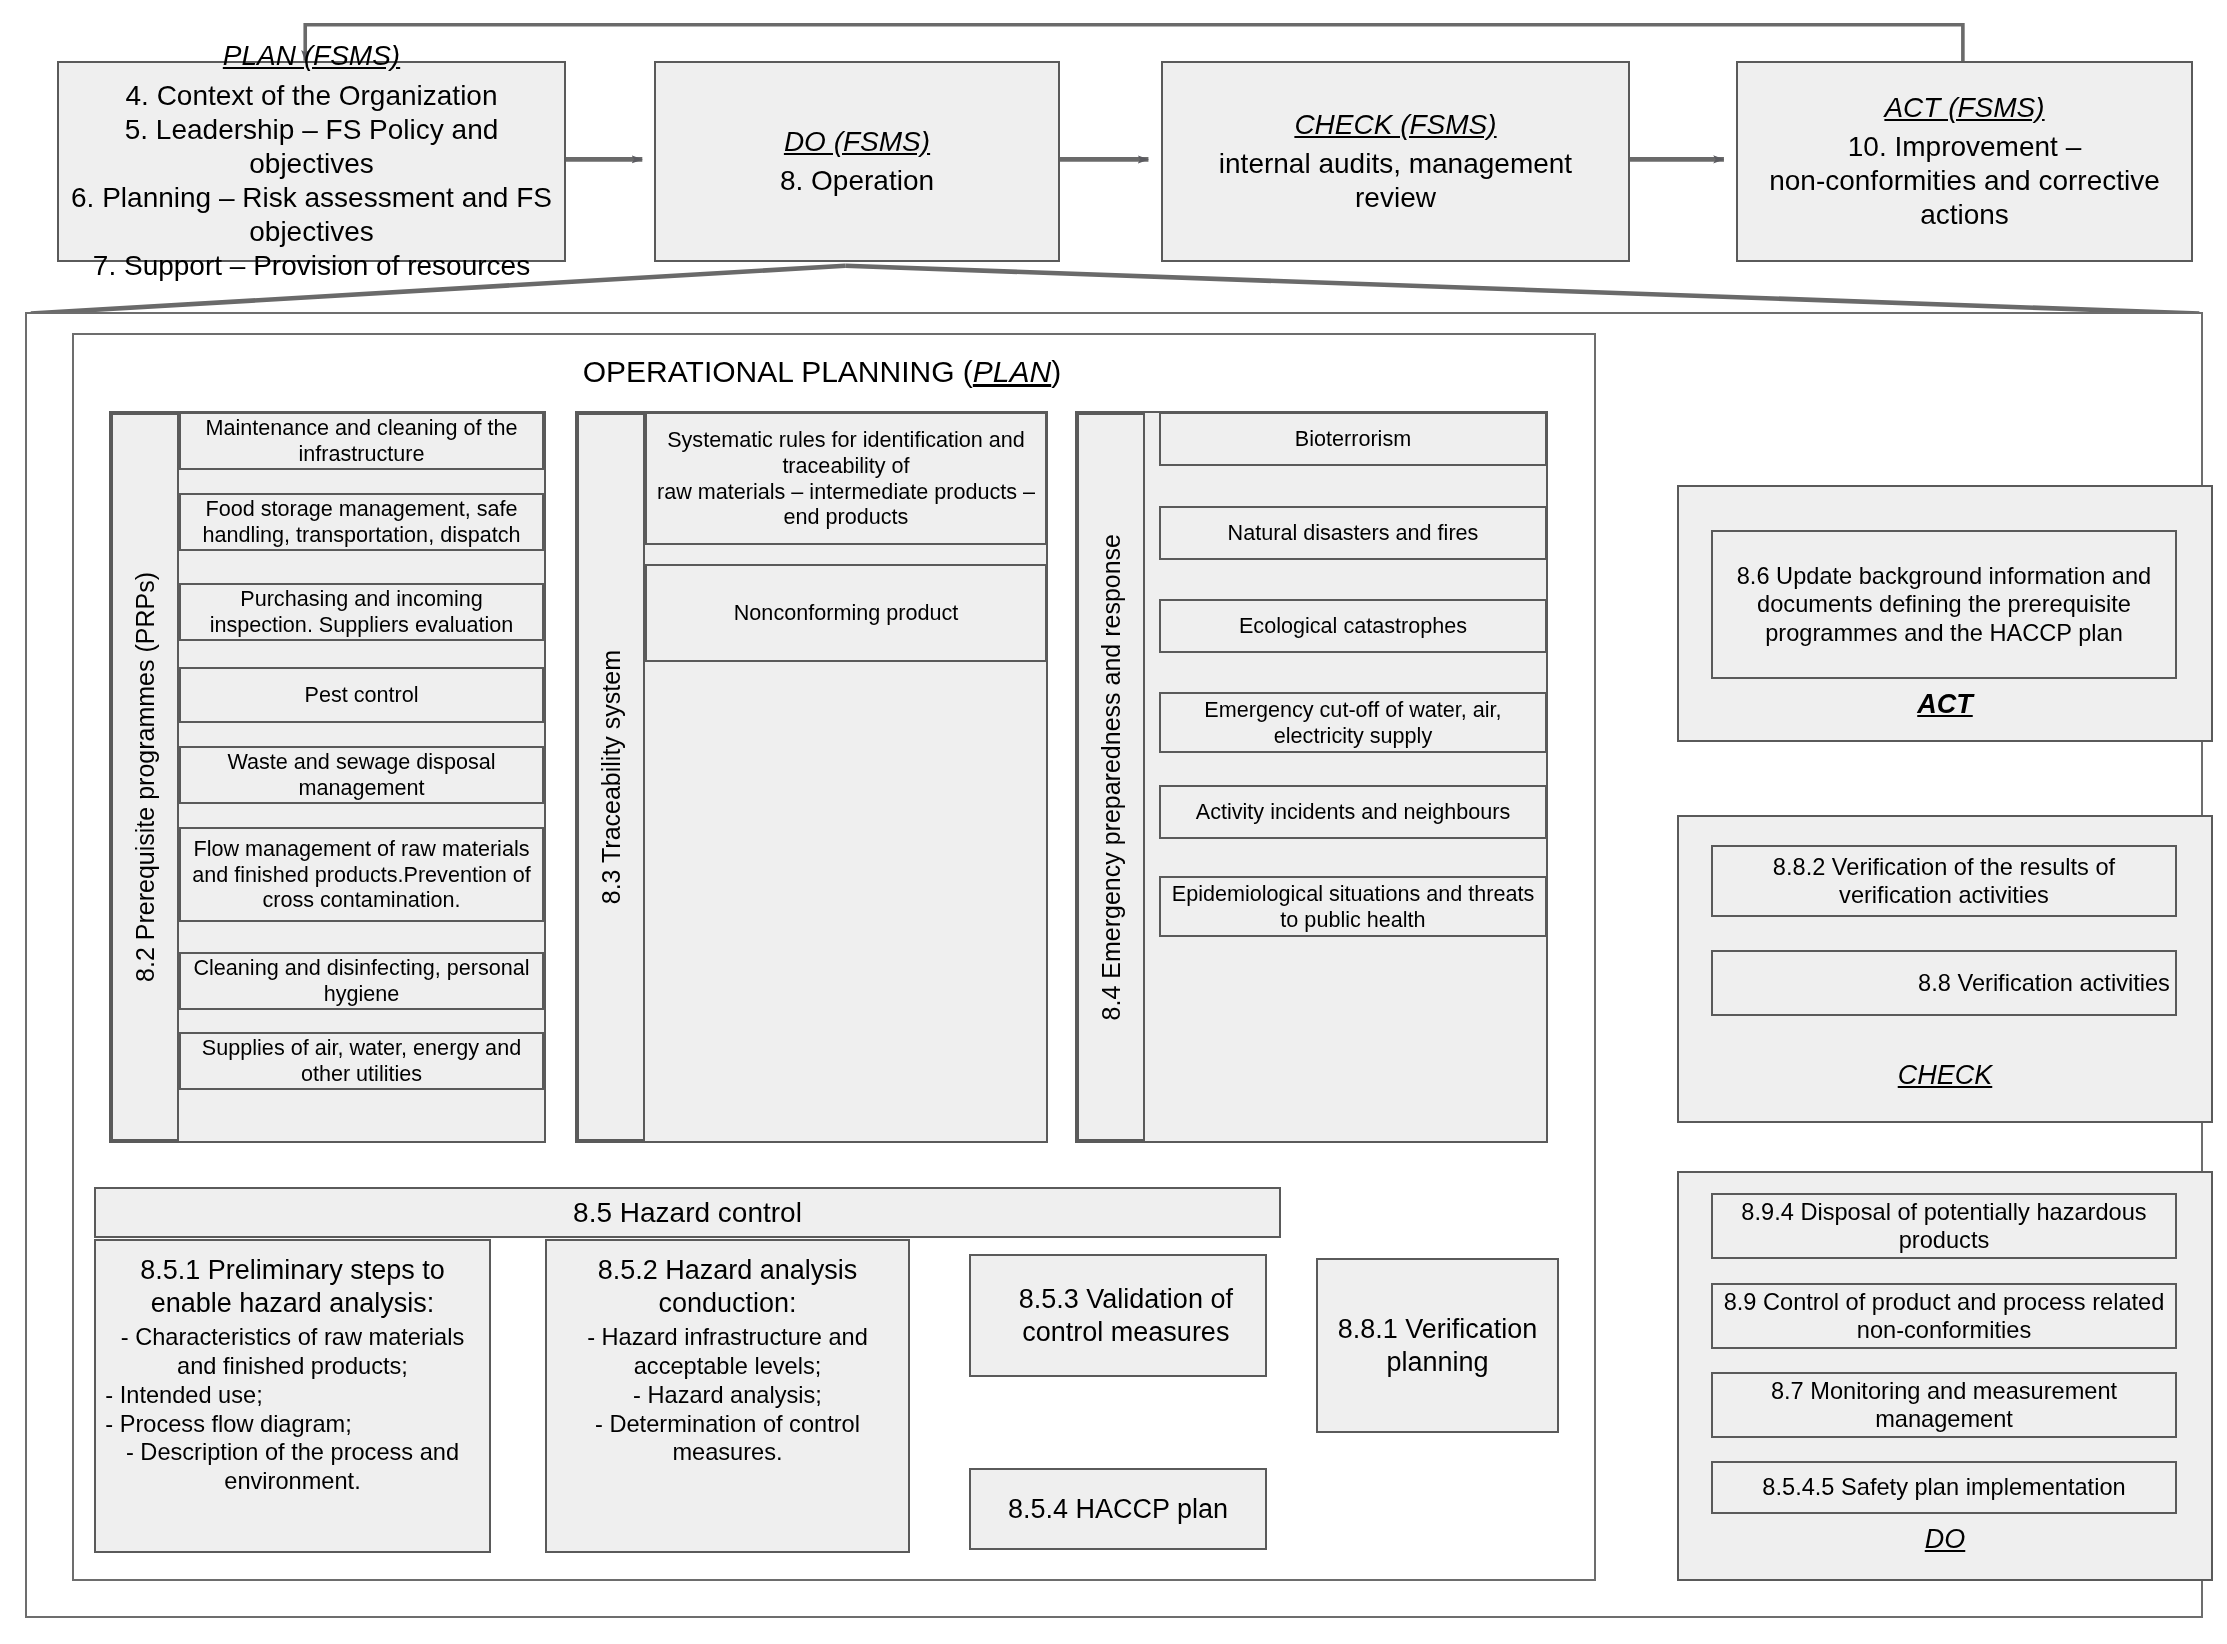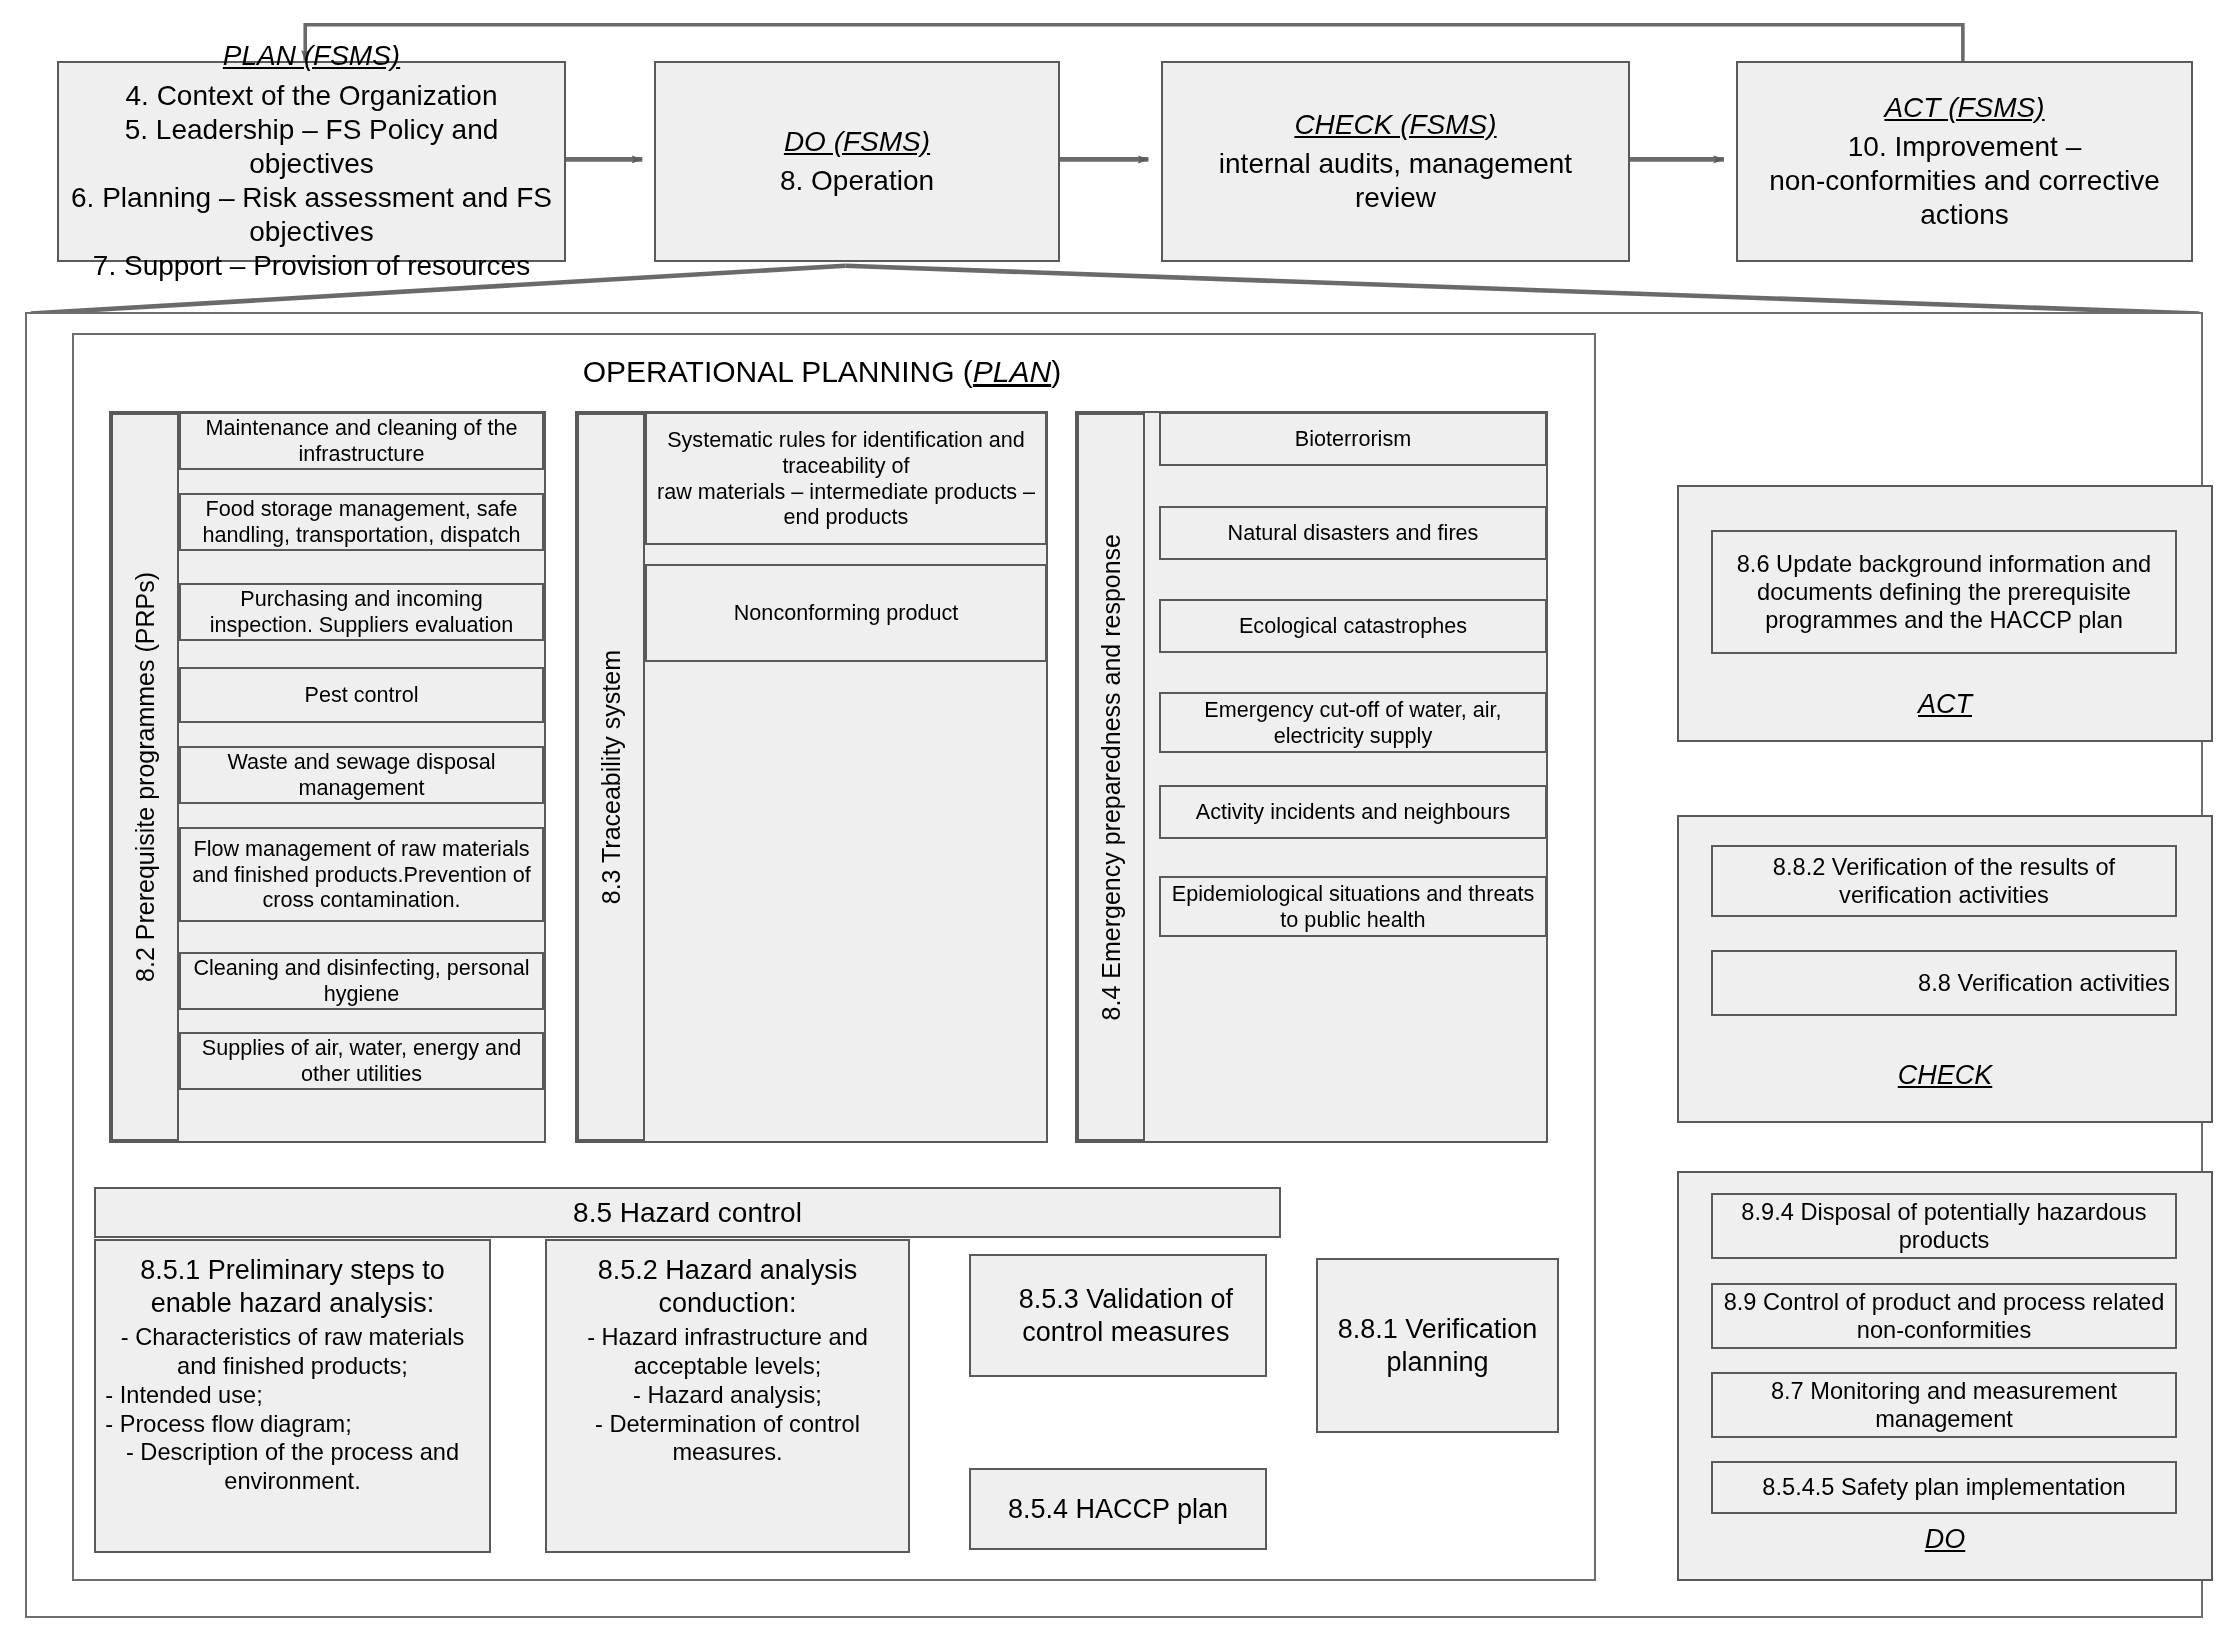--- a/index.html
+++ b/index.html
@@ -243,24 +243,24 @@
 
   <div class="hazbox" style="left:969px;top:1468px;width:298px;height:82px;display:flex;align-items:center;justify-content:center;">
     <span class="h" style="font-size:27px;margin:0;">8.5.4 HACCP plan</span>
   </div>
 
   <div class="hazbox" style="left:1316px;top:1258px;width:243px;height:175px;display:flex;align-items:center;justify-content:center;">
     <span class="h" style="font-size:27px;margin:0;">8.8.1 Verification planning</span>
   </div>
 
   <div class="panelbox" style="left:1677px;top:485px;width:536px;height:257px;"></div>
-  <div class="item" style="left:1711px;top:530px;width:466px;height:124px;font-size:23.6px;">
+  <div class="item" style="left:1711px;top:530px;width:466px;height:149px;font-size:23.6px;">
     <span>8.6 Update background information and documents defining the prerequisite programmes and the HACCP plan</span>
     </div>
-  <div class="stageLbl" style="left:1677px;top:689px;width:536px;">
+  <div class="stageLbl" style="left:1677px;top:689px;width:536px;font-weight:bold;">
     <span>ACT</span></div>
 
   <div class="panelbox" style="left:1677px;top:815px;width:536px;height:308px;"></div>
   <div class="item" style="left:1711px;top:845px;width:466px;height:72px;font-size:23.6px;">
     <span>8.8.2 Verification of the results of verification activities</span>
     </div>
   <div class="item" style="left:1711px;top:950px;width:466px;height:66px;font-size:23.6px;justify-content:flex-end;">
     <span>8.8 Verification activities</span>
     </div>
   <div class="stageLbl" style="left:1677px;top:1060px;width:536px;">

